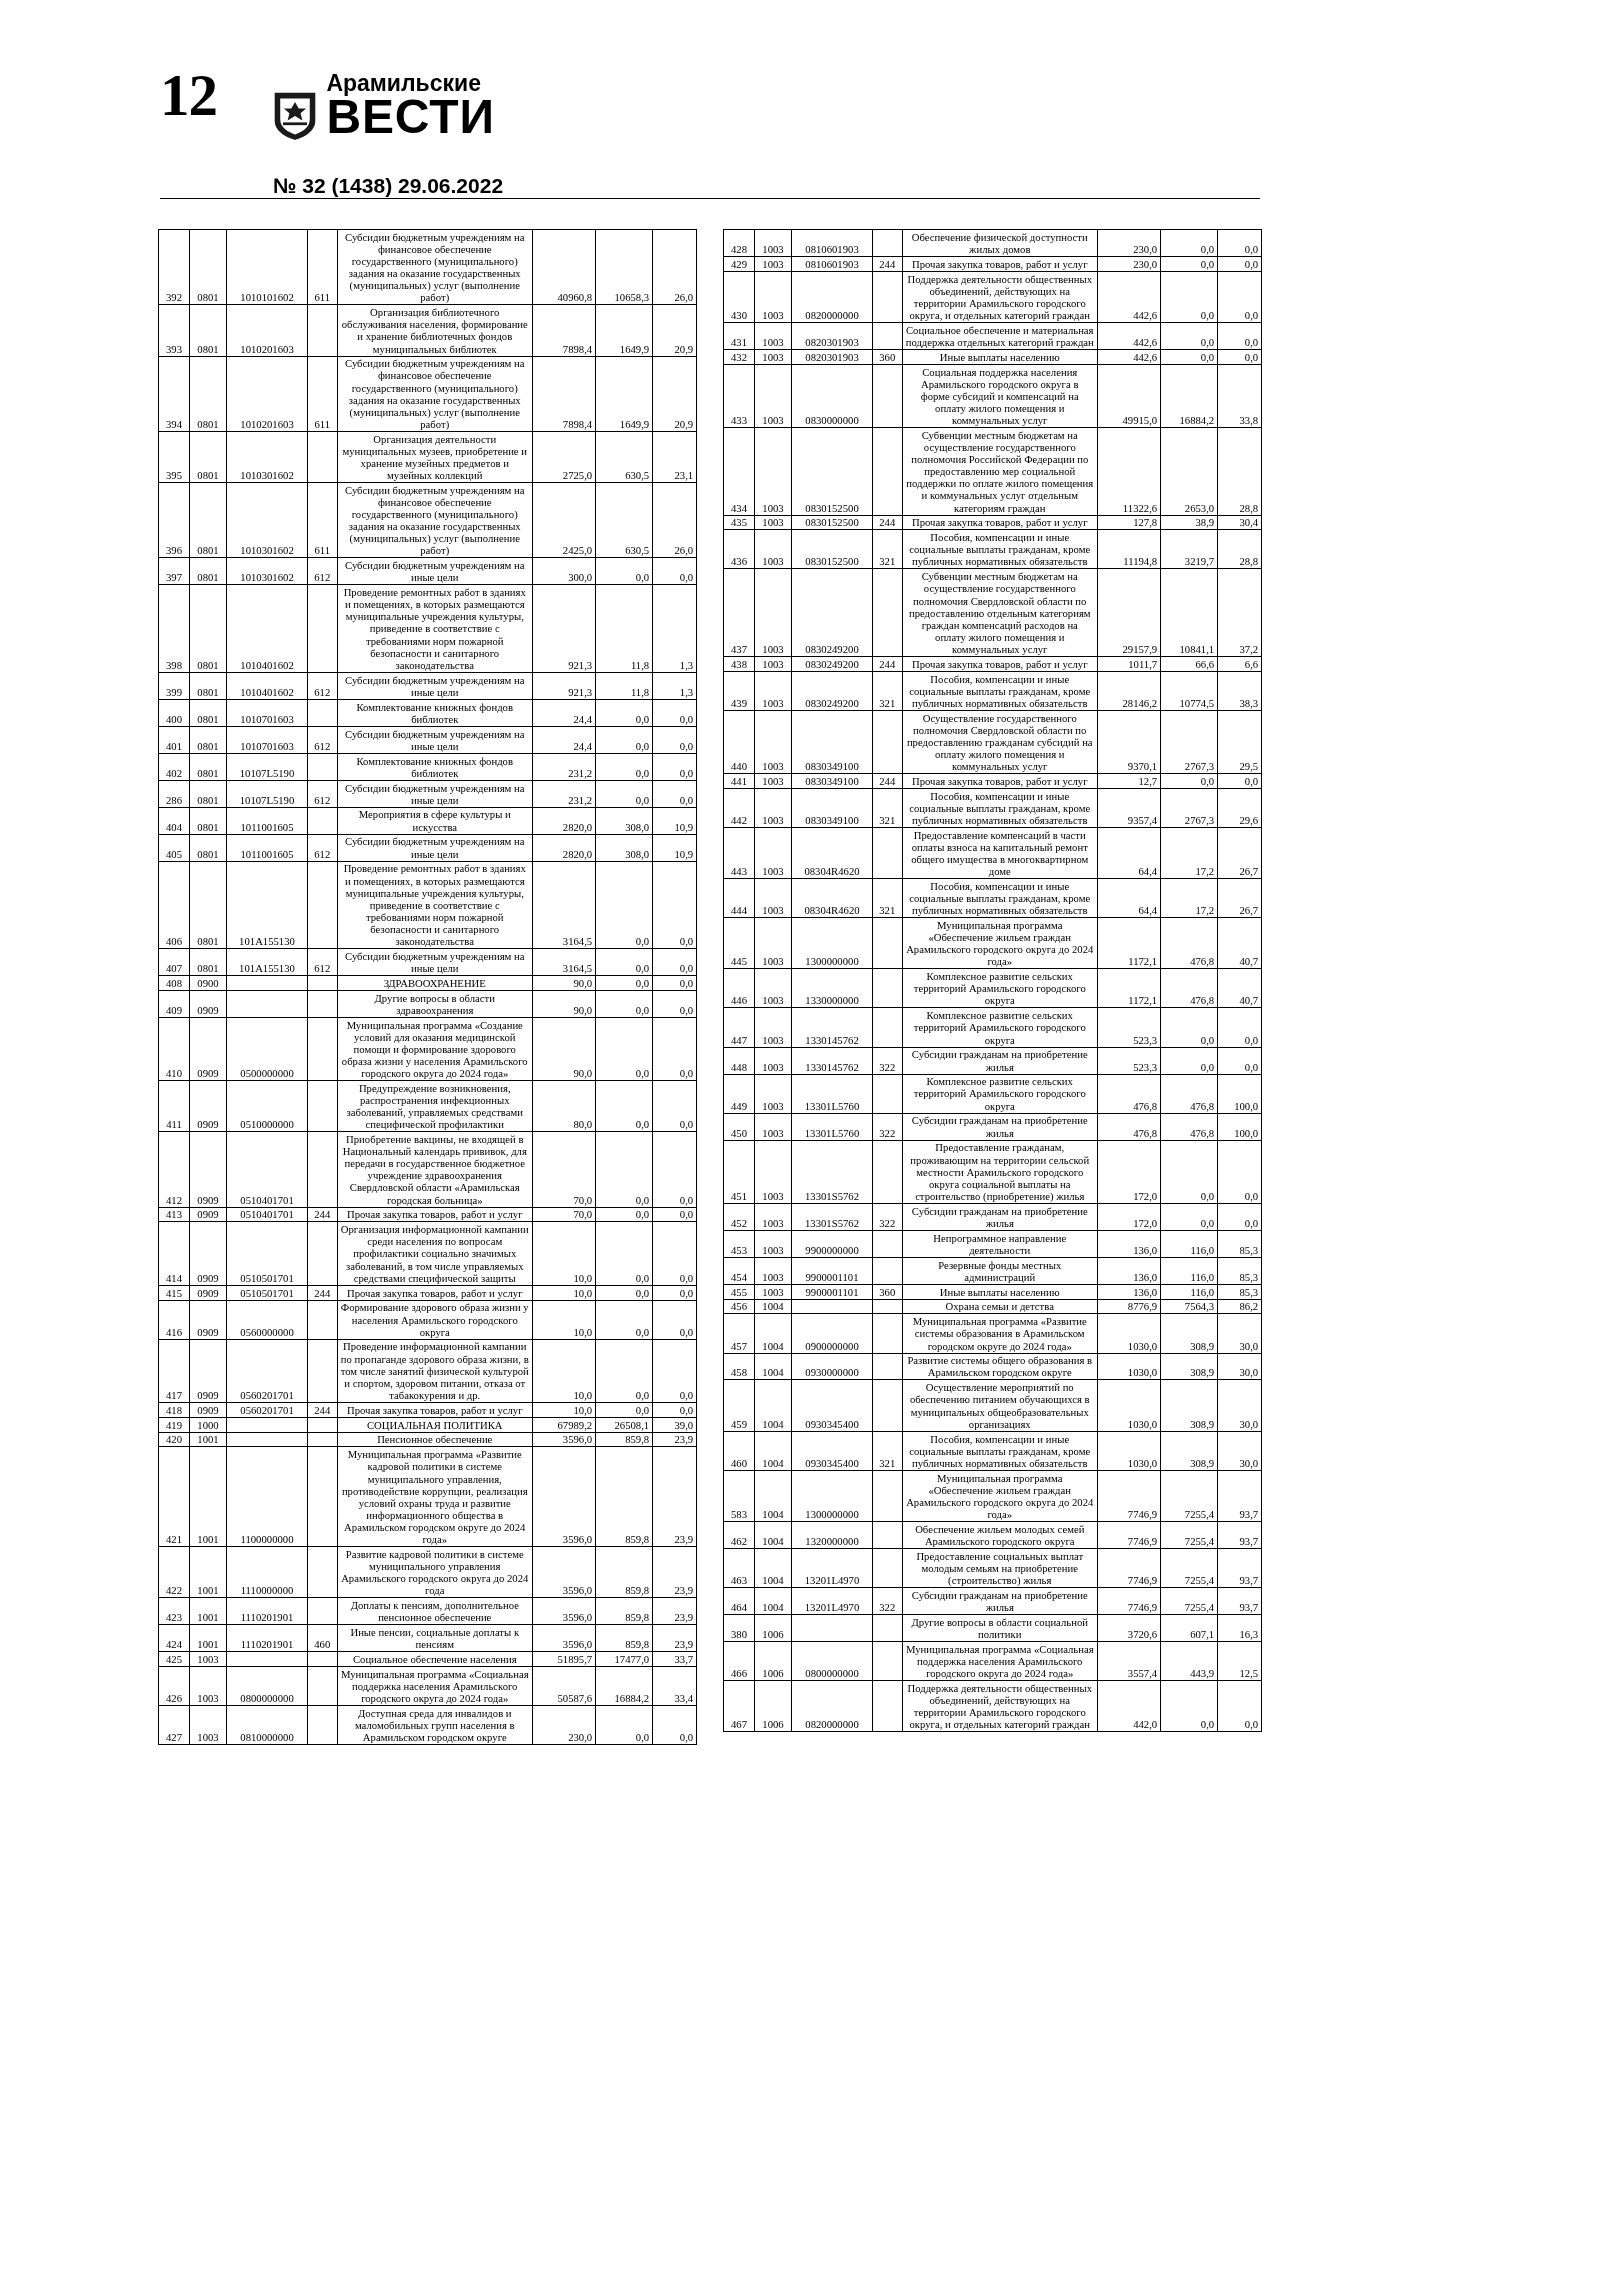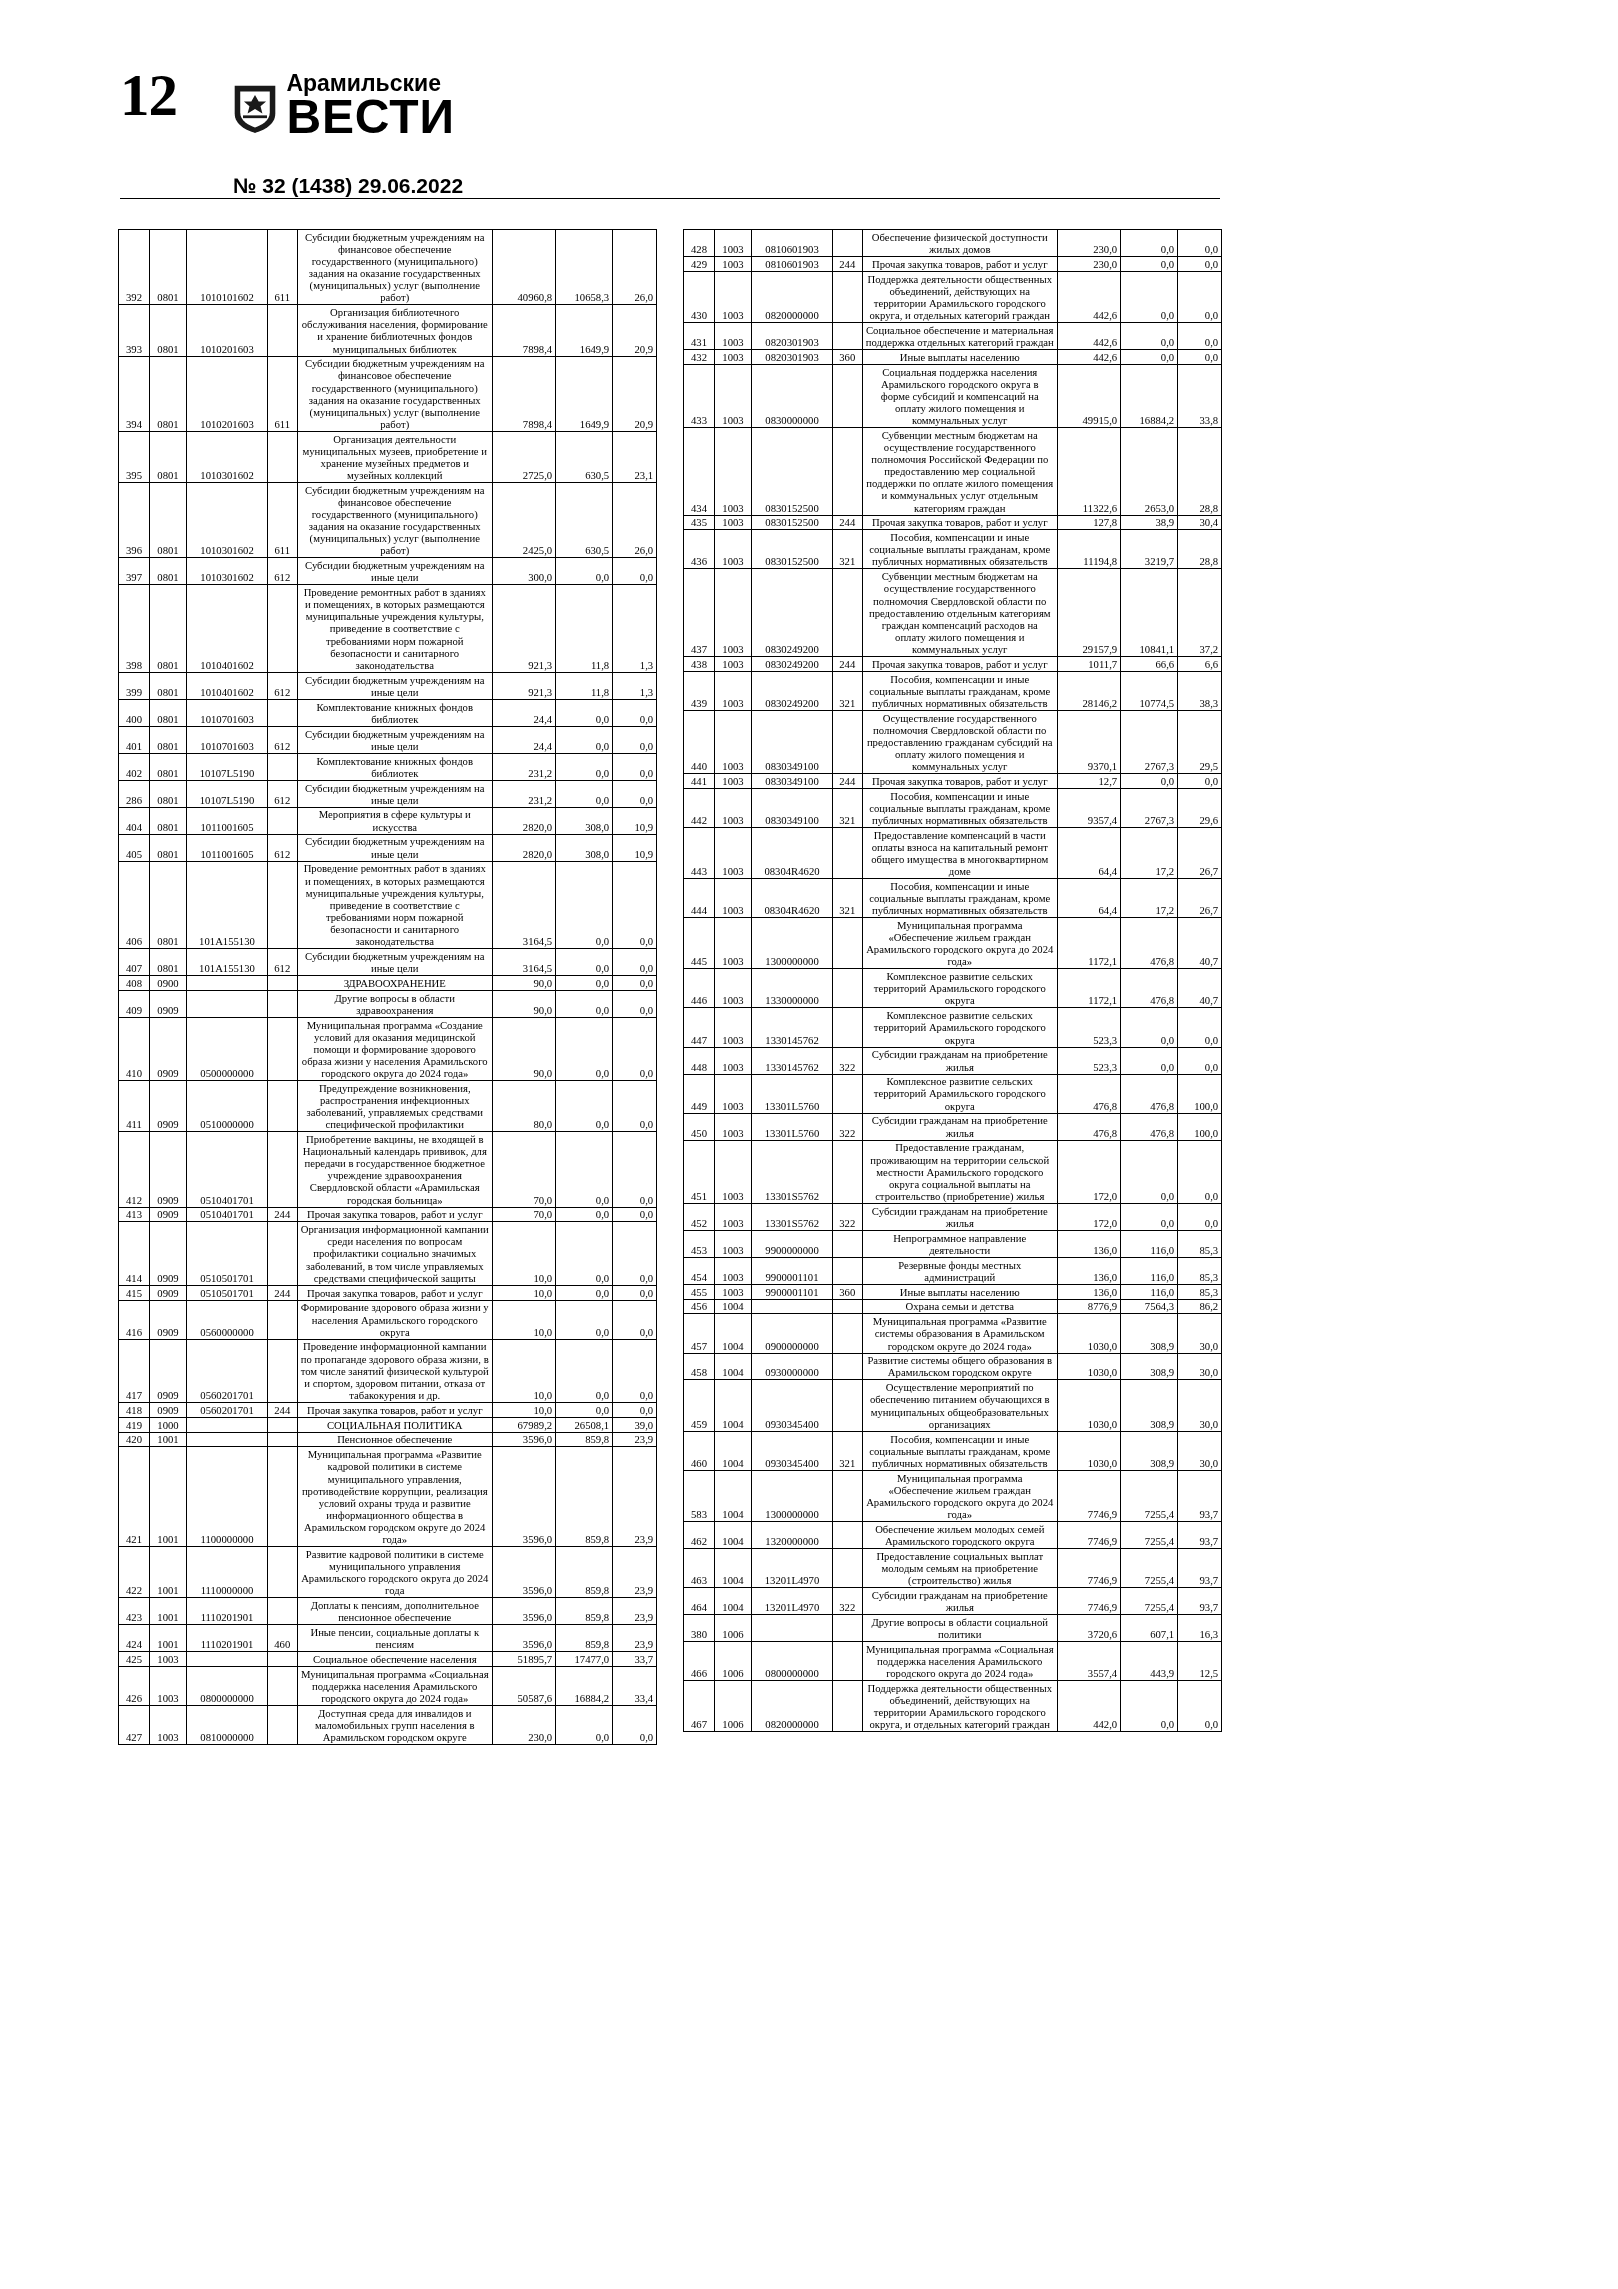--- a/index.html
+++ b/index.html
@@ -13,37 +13,38 @@
     font-family: "Liberation Serif", serif;
     color: #000;
     position: relative;
   }
   .page {
     width: 1340px;
     height: 2290px;
     position: relative;
     box-sizing: border-box;
     padding: 16px;
+    margin-left: 40px;
   }
   .page-number {
     position: absolute;
     left: 120px;
     top: 66px;
     font-family: "Liberation Serif", serif;
     font-size: 59px;
     font-weight: bold;
     letter-spacing: -0.9px;
     line-height: 1;
   }
   .logo-block {
     position: absolute;
     left: 231px;
     top: 72px;
     display: flex;
-    align-items: center;
+    align-items: flex-end;
   }
   .crest {
     width: 48px;
     height: 52px;
     margin-right: 7.4px;
     margin-top: 1.8px;
   }
   .logo-text {
     display: flex;
     flex-direction: column;

